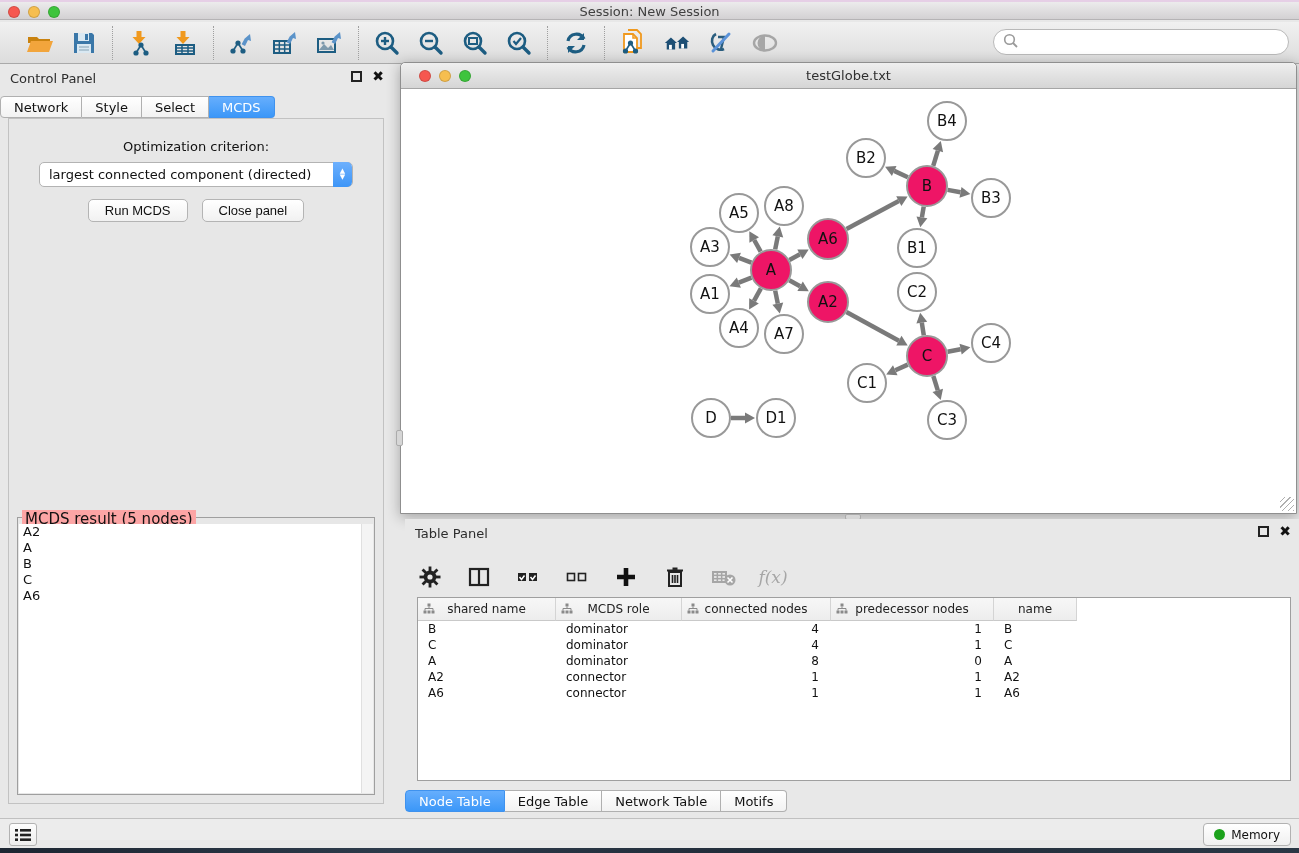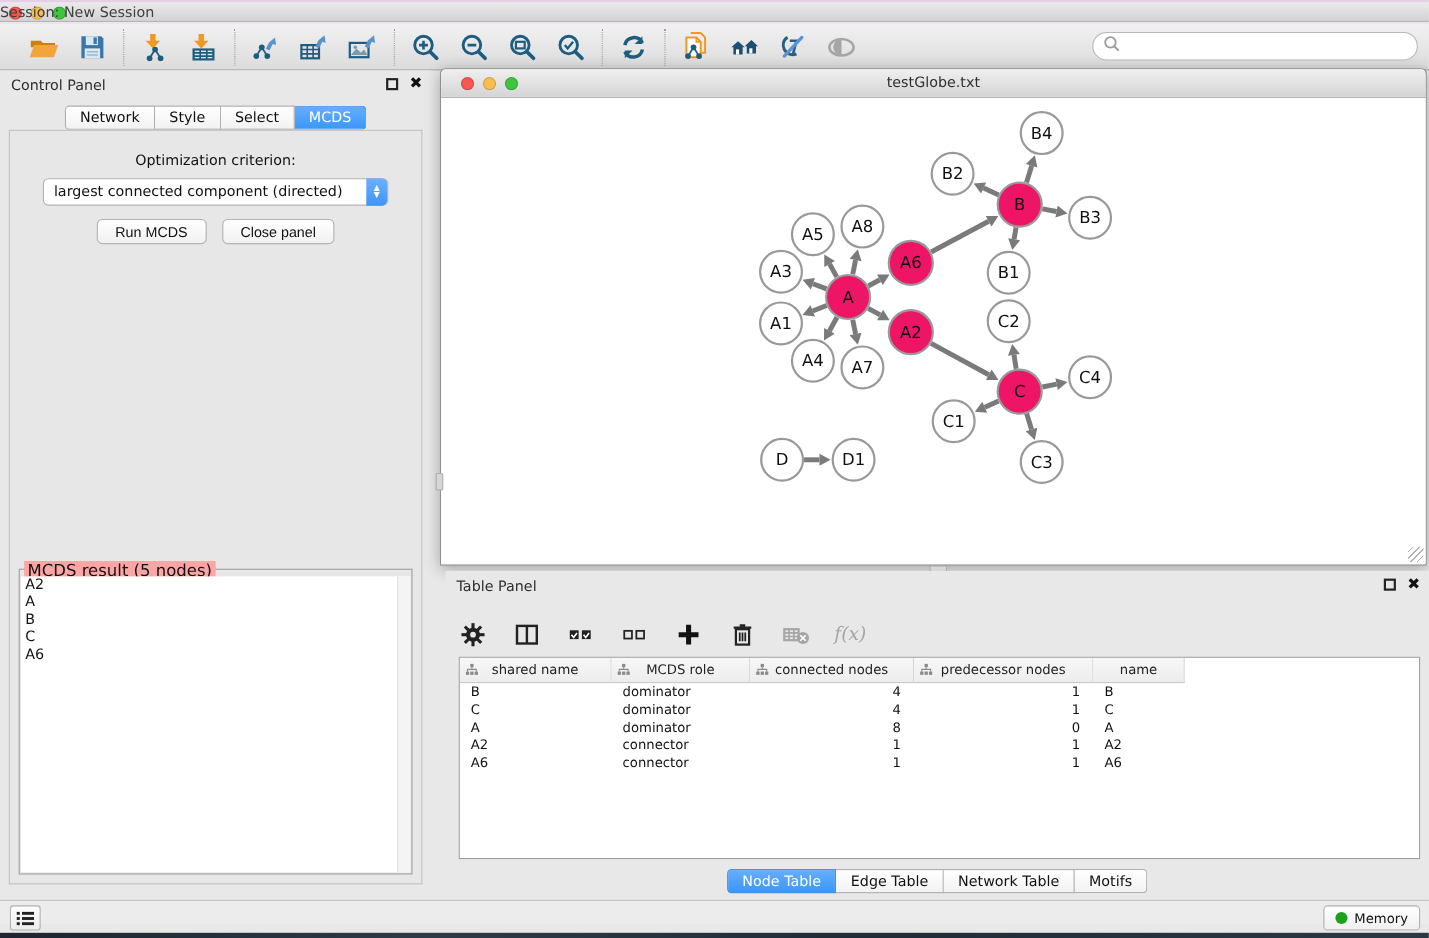--- a/index.html
+++ b/index.html
@@ -3,21 +3,21 @@
 <meta charset="utf-8">
 <style>
   * { margin:0; padding:0; box-sizing:border-box; }
   html,body { width:1299px; height:853px; overflow:hidden; }
   body { font-family:"DejaVu Sans","Liberation Sans",sans-serif; font-size:13px; color:#222; background:#e8e8e8; position:relative; }
   #app { position:absolute; inset:0; width:1299px; height:853px; }
 
   
   .titlebar { position:absolute; left:0; top:0; width:1299px; height:20px;
     background:linear-gradient(#ecebec,#d3d1d3); border-top:2px solid #e6cfe6; border-bottom:1px solid #b5b3b5; }
-  .titlebar .title { position:absolute; left:0; right:0; top:0; height:20px; line-height:19px; text-align:left; color:#3f3f3f; font-size:13px; }
+  .titlebar .title { position:absolute; left:0; right:0; top:0; height:20px; line-height:19px; text-align:center; color:#3f3f3f; font-size:13px; }
   .lights { position:absolute; left:8px; top:4px; display:flex; gap:8px; }
   .light { width:12px; height:12px; border-radius:50%; border:1px solid rgba(0,0,0,.15); }
   .light.red{ background:#f6574f; } .light.yellow{ background:#f6be4f; } .light.green{ background:#3ec43d; }
 
   
   .toolbar { position:absolute; left:0; top:22px; width:1299px; height:42px;
     background:linear-gradient(#f1f1f1,#dcdcdc); border-bottom:1px solid #a9a9a9;
     display:flex; align-items:center; padding-left:12px; }
   .tbgroup { display:flex; align-items:center; gap:16px; padding:0 14px; }
   .tbsep { width:1px; height:34px; border-left:1px dotted #9f9f9f; }
@@ -26,21 +26,21 @@
     border:1px solid #b9b9b9; border-radius:13px; display:flex; align-items:center; padding-left:8px; }
   .searchbox input { border:none; outline:none; flex:1; height:20px; font-size:13px; background:transparent; }
 
   
   .cpanel { position:absolute; left:0; top:64px; width:392px; height:754px; background:#e8e8e8; }
   .panel-head { position:relative; height:28px; }
   .panel-title { position:absolute; left:10px; top:7px; font-size:13px; color:#2d2d2d; }
   .wbtns { position:absolute; right:8px; top:7px; display:flex; gap:10px; align-items:center; }
   .float-btn { width:11px; height:11px; border:2px solid #222; background:transparent; }
   .close-btn { font-size:14px; font-weight:bold; color:#111; line-height:11px; }
-  .seg-tabs { position:absolute; left:0; right:0; display:flex; justify-content:center; }
+  .seg-tabs { position:absolute; left:0; right:0; display:flex; }
   .seg { border:1px solid #b0b0b0; border-left:none; background:linear-gradient(#ffffff,#f2f2f2);
     padding:3px 13px; font-size:13px; color:#111; height:22px; line-height:15px; }
   .seg:first-child { border-left:1px solid #b0b0b0; border-radius:4px 0 0 4px; }
   .seg:last-child { border-radius:0 4px 4px 0; }
   .seg.active { background:linear-gradient(#66aefd,#3b97f8); color:#fff; border-color:#3f92ee; }
   .cp-tabs { top:32px; }
   .cp-content { position:absolute; left:8px; top:54px; width:376px; height:686px;
     background:#e7e7e7; border:1px solid #c2c2c2; }
   .opt-label { text-align:center; margin-top:20px; font-size:13px; color:#111; }
   .dropdown { position:relative; margin:8px auto 0; width:314px; height:25px; background:#fff;

